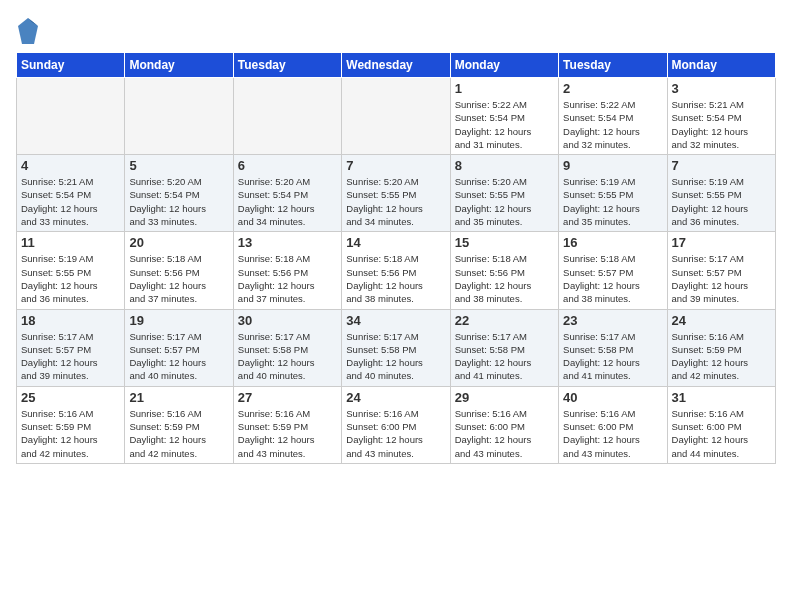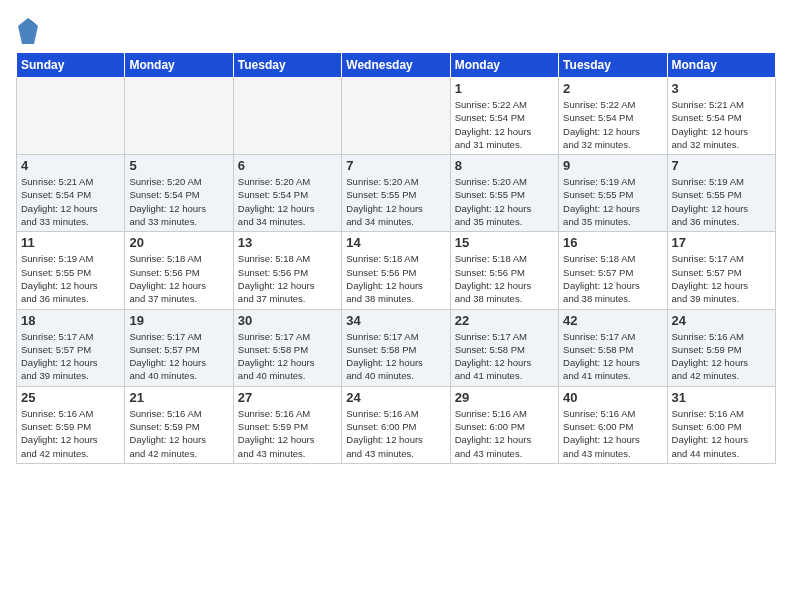--- a/index.html
+++ b/index.html
@@ -296,21 +296,21 @@
 and 40 minutes.</div>
           </td>
           <td>
             <span class="day-number">22</span>
             <div class="day-info" style="white-space: pre-line;">Sunrise: 5:17 AM
 Sunset: 5:58 PM
 Daylight: 12 hours
 and 41 minutes.</div>
           </td>
           <td>
-            <span class="day-number">42</span>
+            <span class="day-number">23</span>
             <div class="day-info" style="white-space: pre-line;">Sunrise: 5:17 AM
 Sunset: 5:58 PM
 Daylight: 12 hours
 and 41 minutes.</div>
           </td>
           <td>
             <span class="day-number">24</span>
             <div class="day-info" style="white-space: pre-line;">Sunrise: 5:16 AM
 Sunset: 5:59 PM
 Daylight: 12 hours

